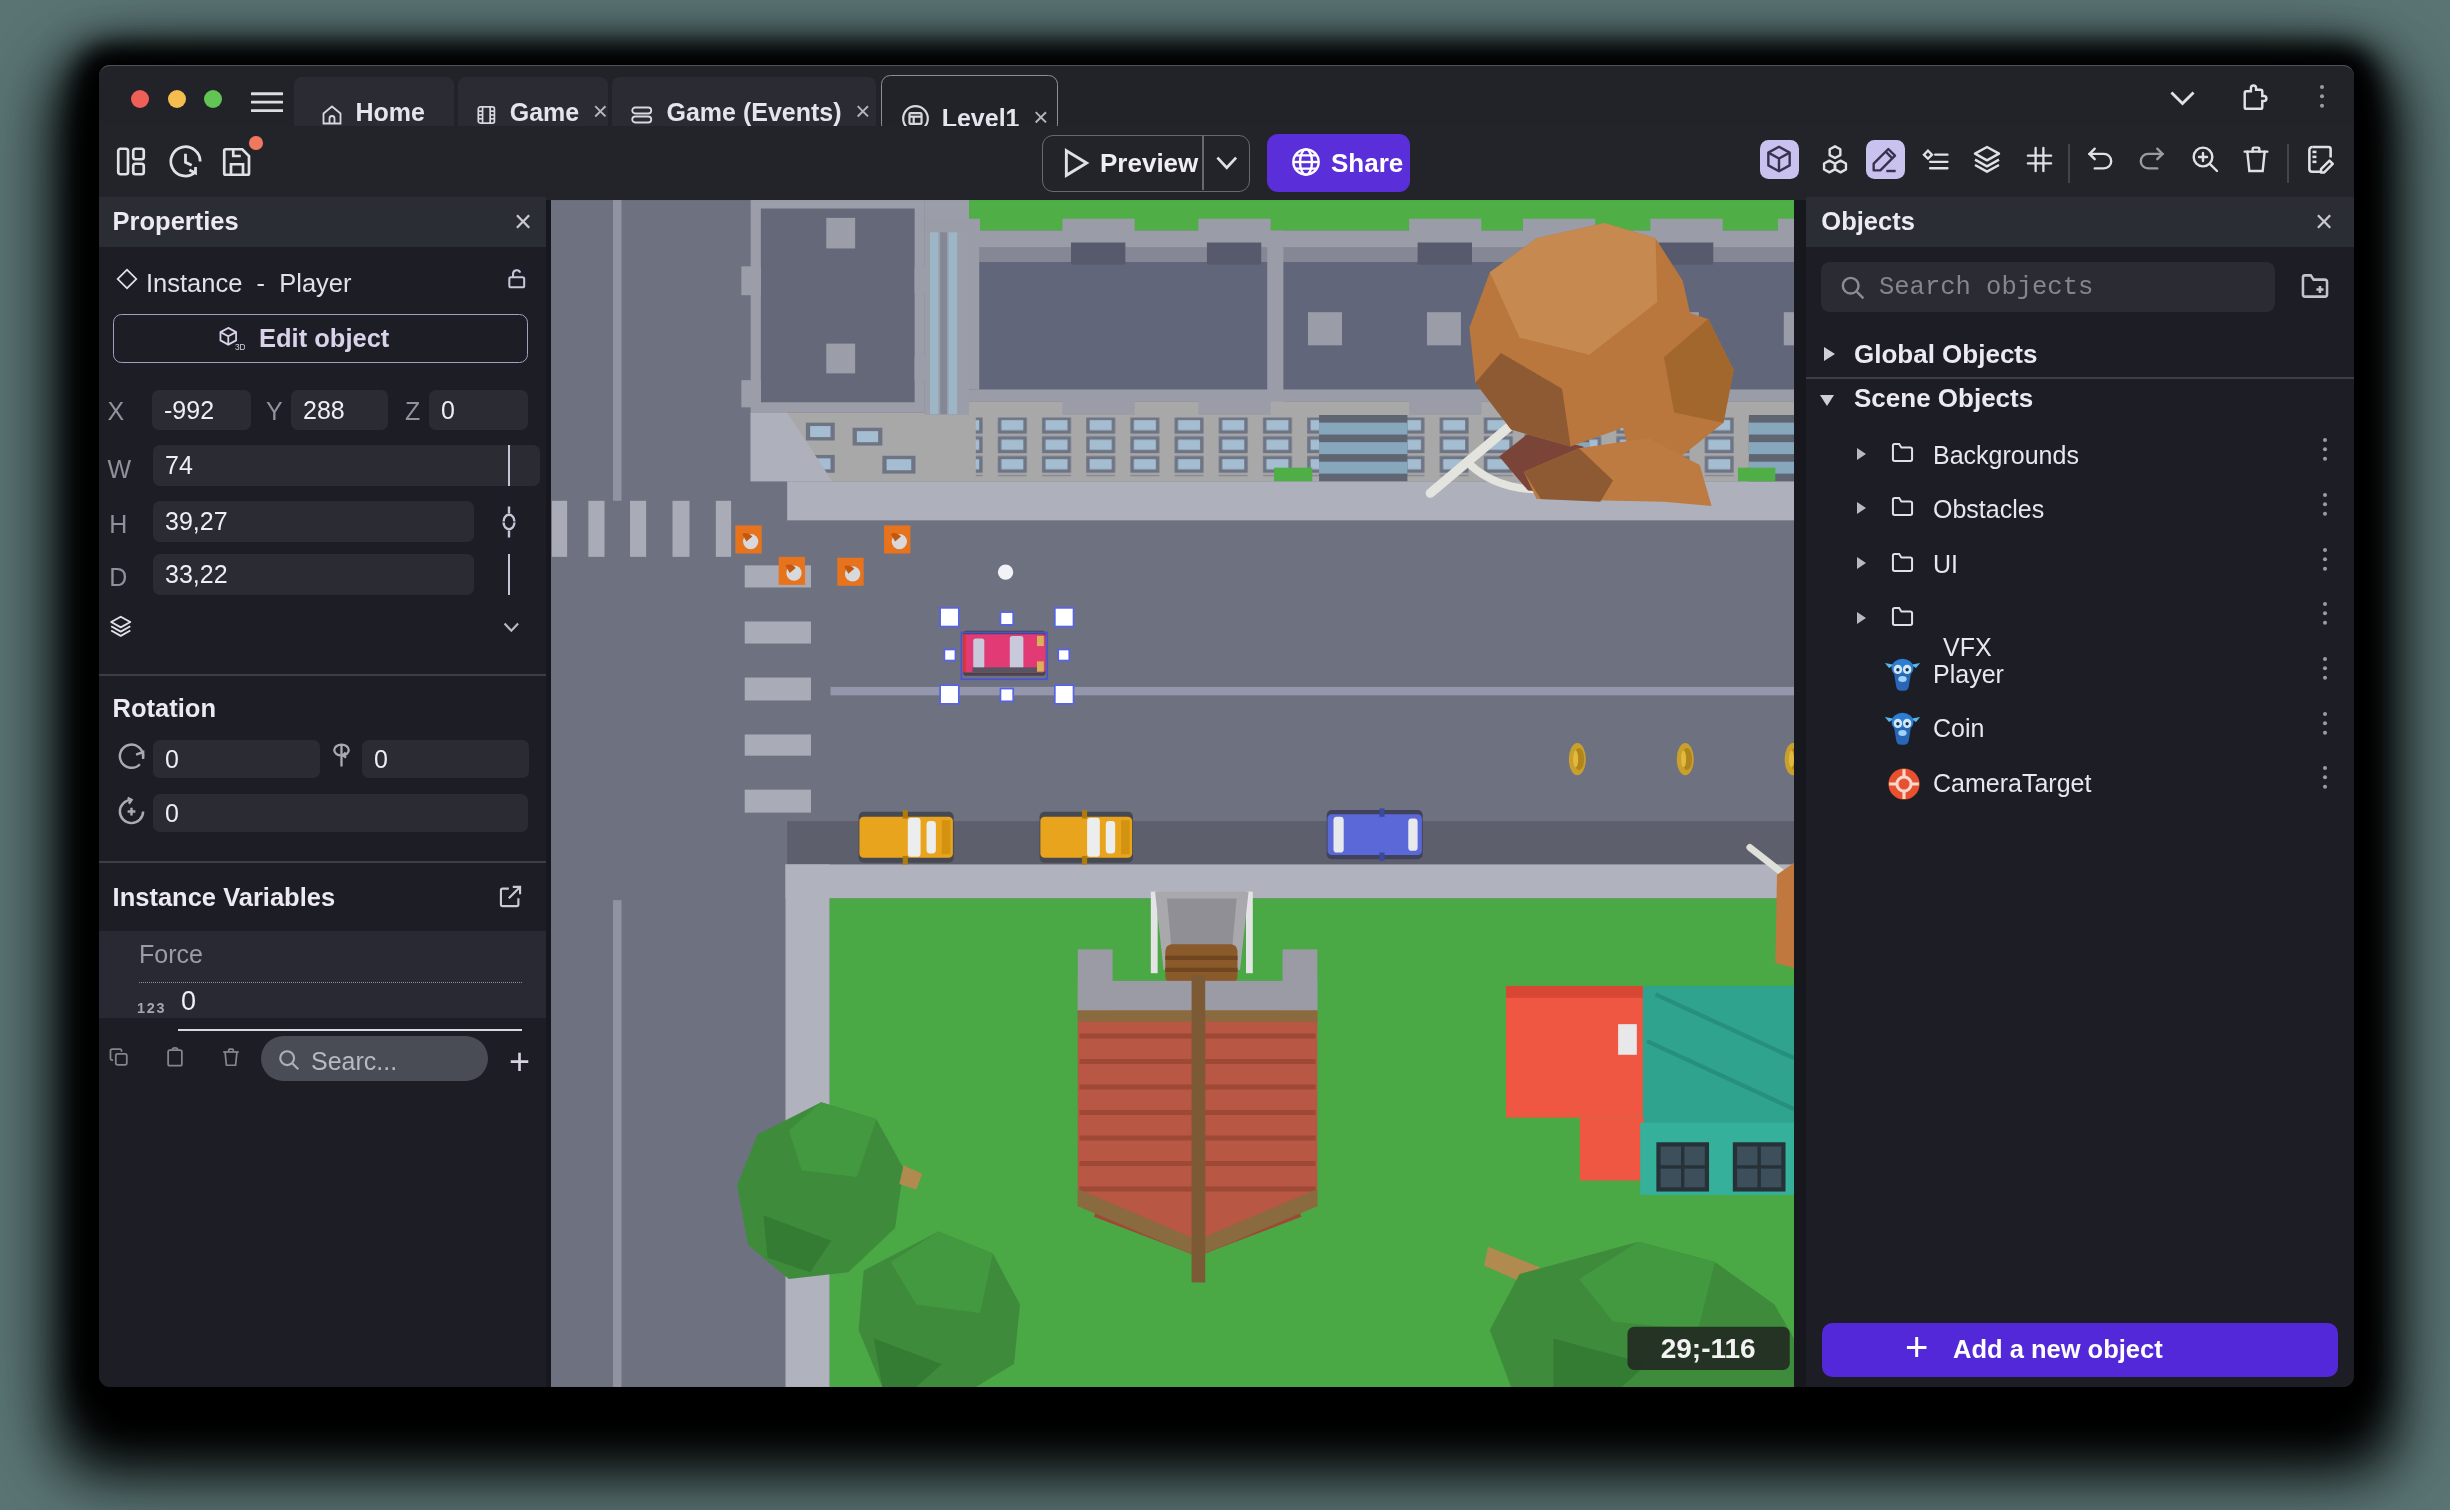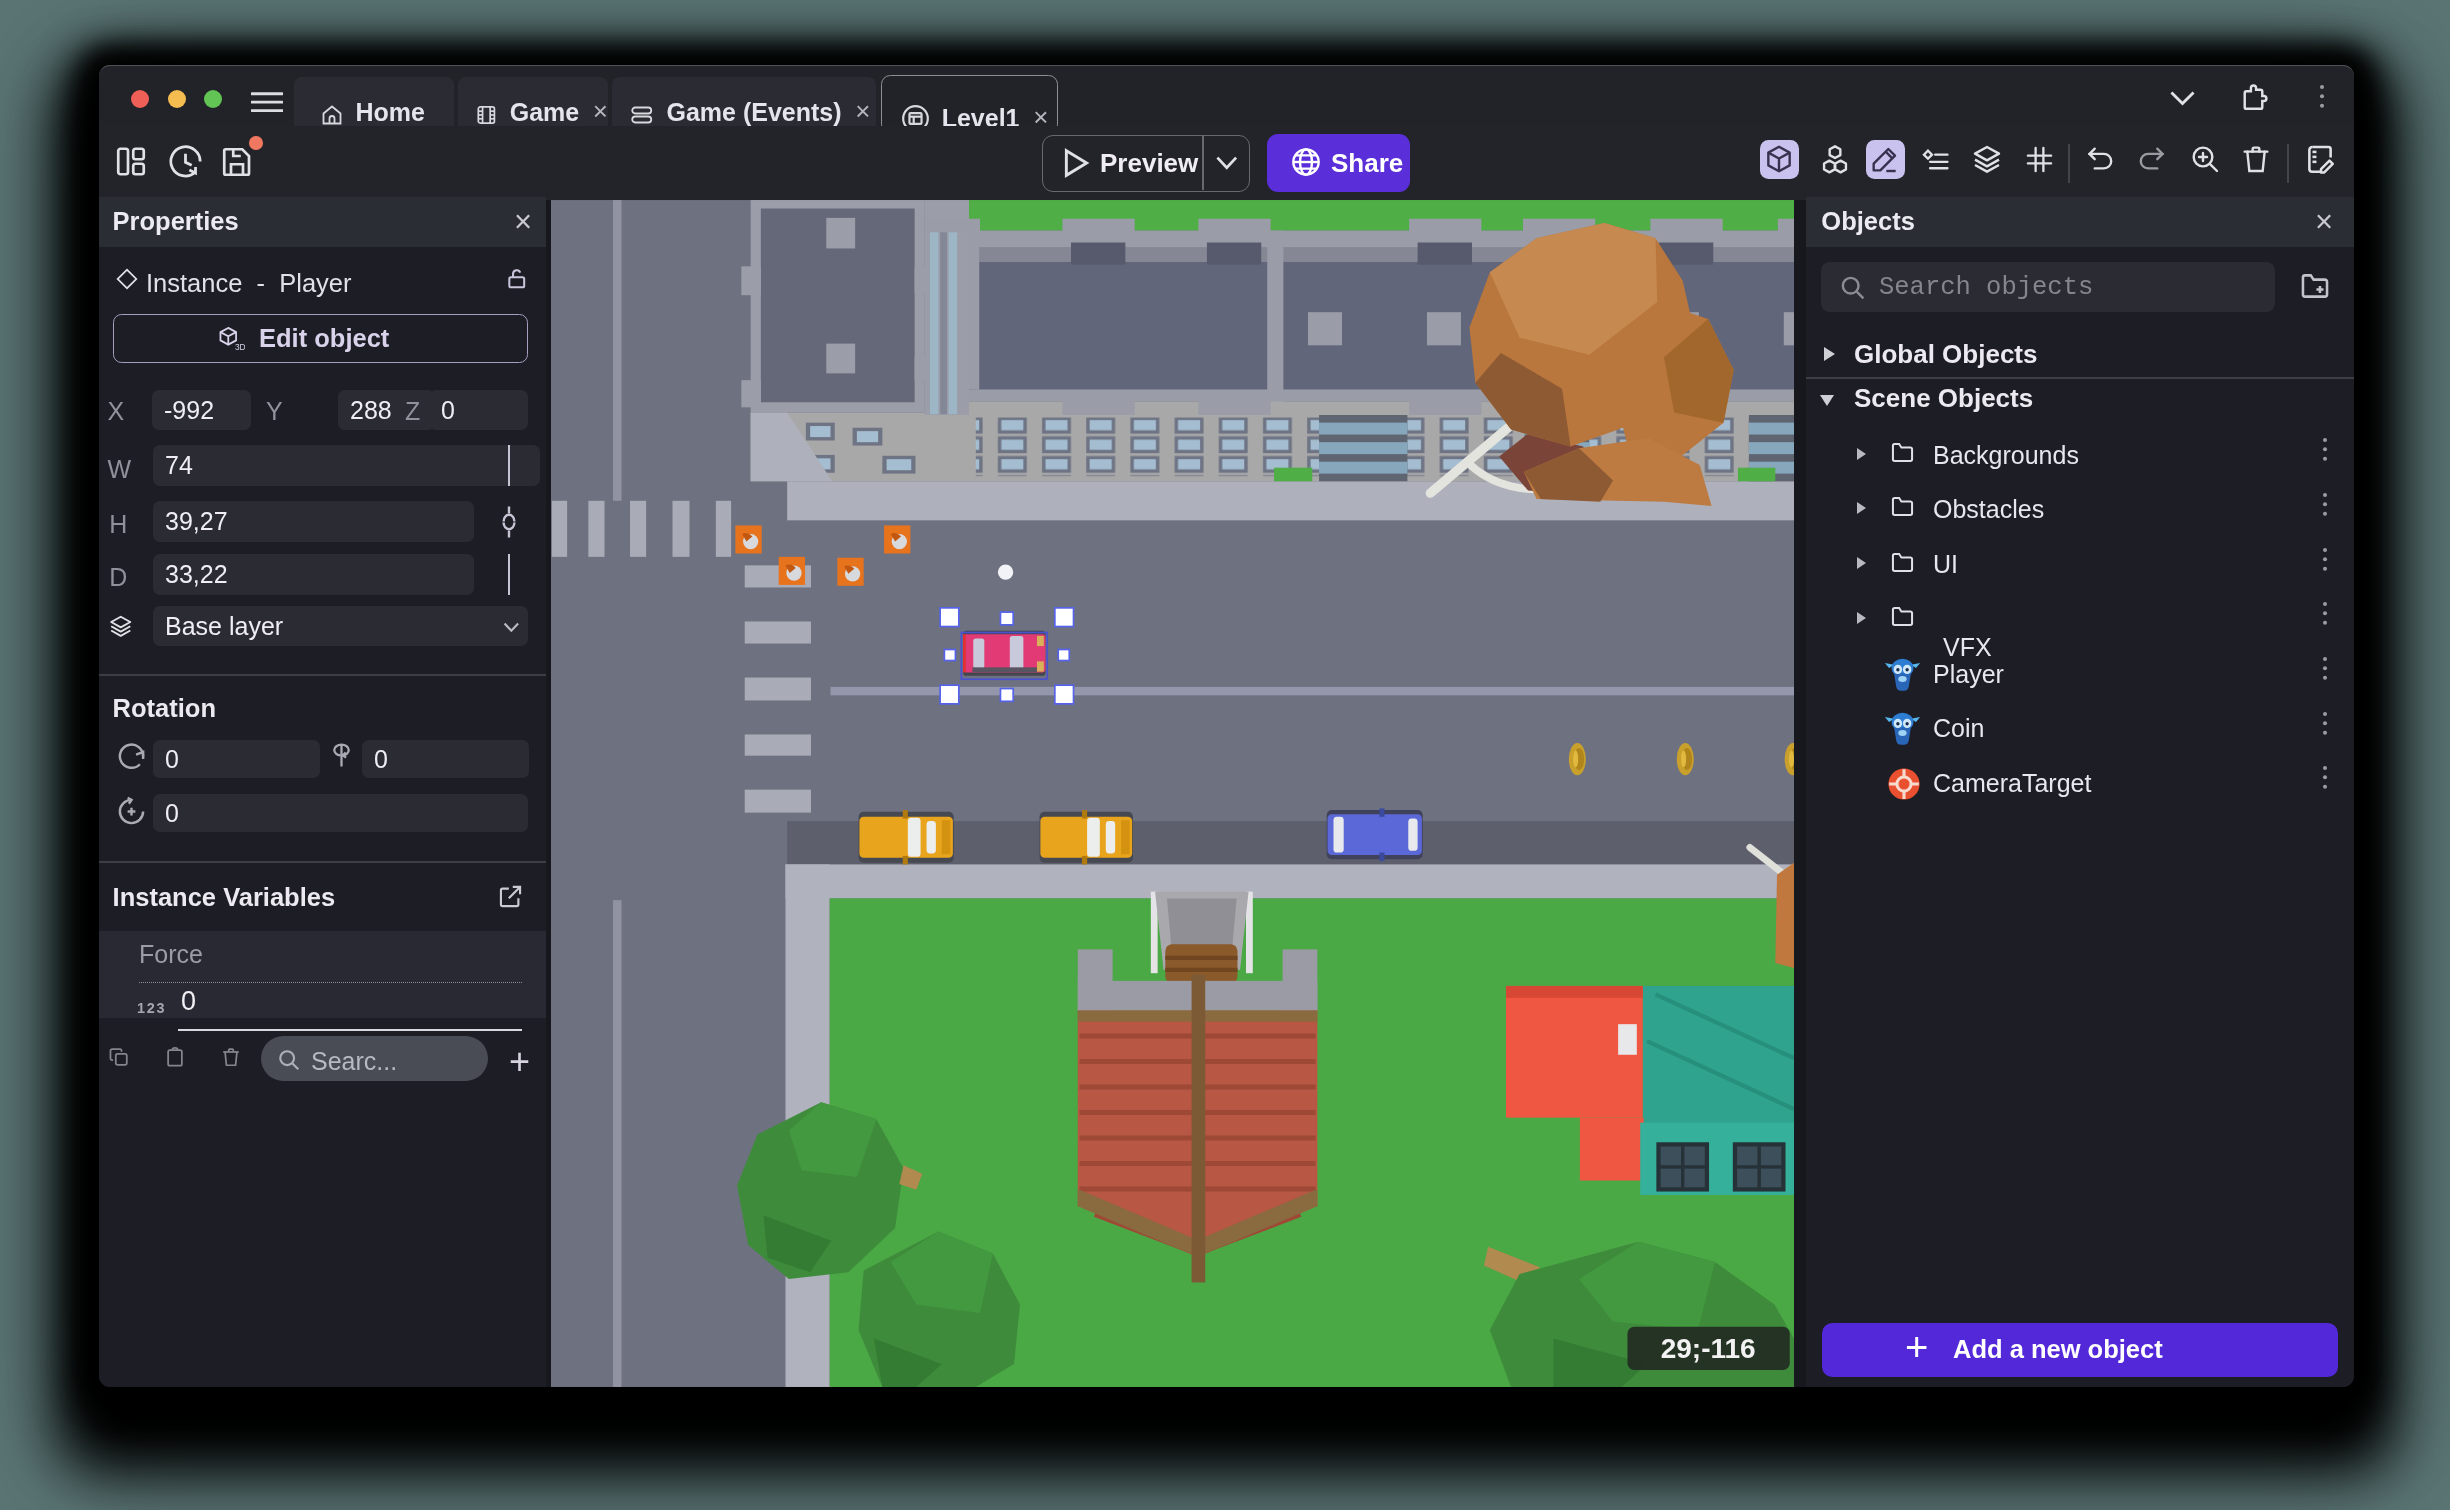--- a/index.html
+++ b/index.html
@@ -220,21 +220,21 @@
     <svg class="abs" style="left:117px; top:128px;" width="29" height="27" viewBox="0 0 26 24" fill="none" stroke="#d9d2ea" stroke-width="1.6">
       <path d="M11 2.5 L18 6.3 V13.7 L11 17.5 L4 13.7 V6.3 Z"></path>
       <path d="M4 6.3 L11 10 L18 6.3 M11 10 V17.5"></path>
       <text x="17" y="22" font-size="7.5" fill="#d9d2ea" stroke="none" font-family="Liberation Sans">3D</text>
     </svg>
     <div class="abs" style="left:160px; top:127px; font-size:25.5px; font-weight:bold; color:#d9d2ea;">Edit object</div>
 
     <div class="lbl" style="left:8.5px; top:200px;">X</div>
     <div class="input" style="left:53px; top:193px; width:99px; height:40px;">-992</div>
     <div class="lbl" style="left:167px; top:200px;">Y</div>
-    <div class="input" style="left:192px; top:193px; width:97px; height:40px;margin-left:47px;">288</div>
+    <div class="input" style="left:192px; top:193px; width:97px; height:40px;">288</div>
     <div class="lbl" style="left:306px; top:200px;">Z</div>
     <div class="input" style="left:330px; top:193px; width:99px; height:40px;">0</div>
 
     <div class="lbl" style="left:8.5px; top:258px;">W</div>
     <div class="input" style="left:54px; top:248px; width:387px; height:41px;">74</div>
     <div class="lbl" style="left:10.2px; top:313px;">H</div>
     <div class="input" style="left:54px; top:304px; width:321px; height:41px;">39,27</div>
     <div class="lbl" style="left:10.2px; top:366px;">D</div>
     <div class="input" style="left:54px; top:357px; width:321px; height:41px;">33,22</div>
 
@@ -244,21 +244,20 @@
       <path d="M10 9 a4.5 5.5 0 0 1 4.5 5.5 M10 9 a4.5 5.5 0 0 0 -4.5 5.5"></path>
       <path d="M10 21 a4.5 5.5 0 0 0 4.5 -5.5 M10 21 a4.5 5.5 0 0 1 -4.5 -5.5"></path>
     </svg>
     <div class="abs" style="left:409px; top:357px; width:1.7px; height:41px; background:#c8c3d4;"></div>
 
     <svg class="abs wicon" style="left:9.3px; top:416px;" width="25.5" height="25.5" viewBox="0 0 24 24" stroke-linejoin="round">
       <path d="M12 3.5 L21 8.5 L12 13.5 L3 8.5 Z"></path>
       <path d="M3 12.5 L12 17.5 L21 12.5"></path>
       <path d="M3 16.5 L12 21.5 L21 16.5"></path>
     </svg>
-    <div class="input" style="left:54px; top:409px; width:375px; height:40px;">Base layer</div>
     <svg class="abs" style="left:403px; top:424px;" width="18.7" height="12.7" viewBox="0 0 22 15" fill="none" stroke="#b9bac2" stroke-width="2.6">
       <polyline points="3,3 11,11.5 19,3"></polyline>
     </svg>
 
     <div class="abs" style="left:0px; top:477px; width:447px; height:1.7px; background:#3c3d45;"></div>
 
     <div class="abs" style="left:13.6px; top:497px; font-size:25.5px; font-weight:bold; color:#eceaf0;">Rotation</div>
     <svg class="abs" style="left:17px; top:545px;" width="31" height="29" viewBox="0 0 24 22" fill="none" stroke="#a9abb3" stroke-width="1.9">
       <path d="M21 11 a9 9 0 1 0 -2.5 6"></path>
       <polyline points="21,13 21,7.5 15.5,9.5"></polyline>

